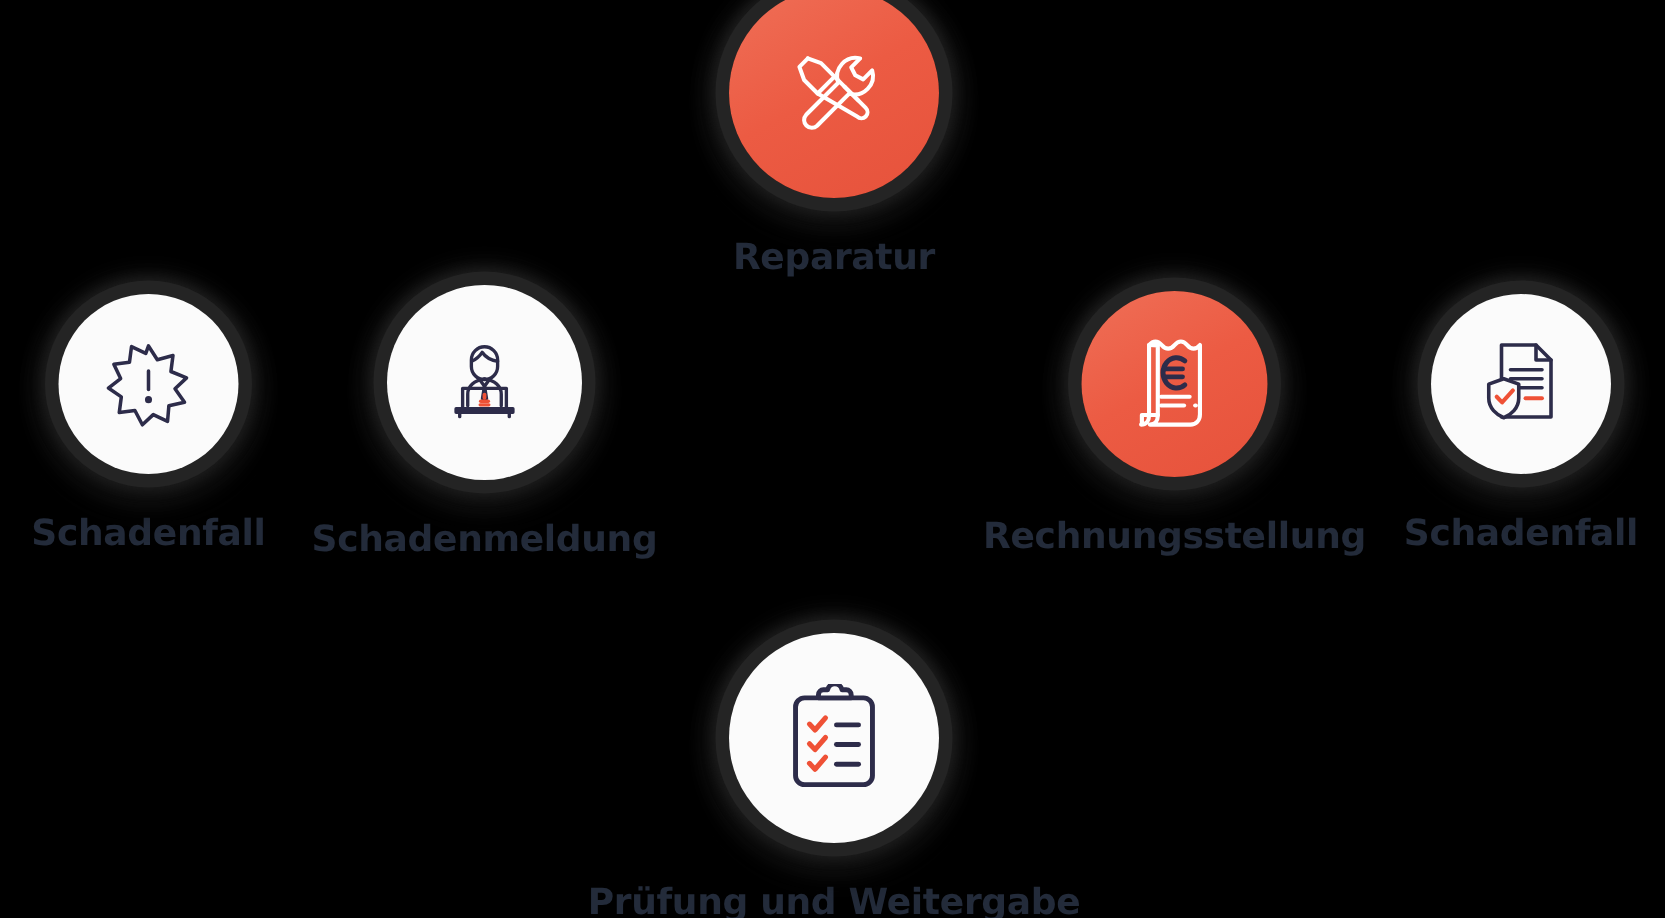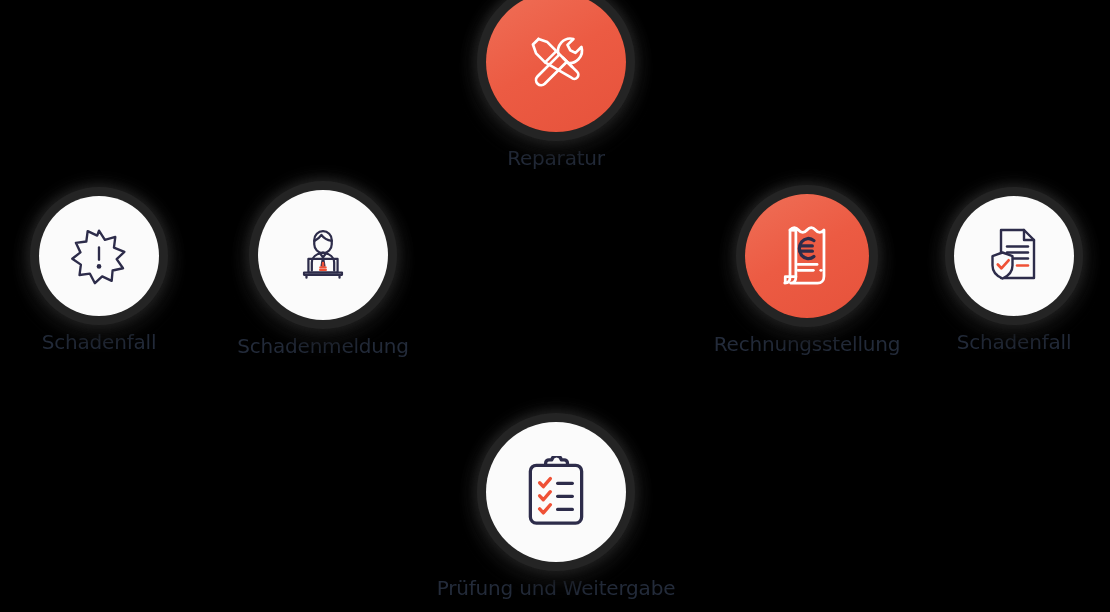--- a/index.html
+++ b/index.html
@@ -40,34 +40,34 @@
       0 6px 22px 14px rgba(20,20,20,0.9);
   }
   .disc.white {
     background: #fbfbfb;
   }
   .disc.orange {
     background: linear-gradient(150deg, #ef6f57 0%, #ec5b43 48%, #e6523b 100%);
   }
   .disc svg { display: block; }
   .node-label {
-    margin-top: 14px;
+    margin-top: 25px;
     color: #232b3a;
-    font-weight: normal;
-    font-size: 20px;
+    font-weight: bold;
+    font-size: 24px;
     letter-spacing: -0.2px;
     white-space: nowrap;
     text-align: center;
     text-shadow: 0 0 2px rgba(0,0,0,0.35);
   }
   
   #node-reparatur        { left: 406px; top: -8px;  width: 300px; }
   #node-schadenfall      { left:  -1px; top: 196px; width: 200px; }
   #node-schadenmeldung   { left: 203px; top: 190px; width: 240px; }
-  #node-rechnungsstellung{ left: 687px; top: 194px; width: 240px; }
+  #node-rechnungsstellung{ left: 663px; top: 194px; width: 240px; }
   #node-regulierung      { left: 914px; top: 196px; width: 200px; }
   #node-pruefung         { left: 406px; top: 422px; width: 300px; }
 </style>
 </head>
 <body>
 
 <div id="stage">
 
   <div class="node" id="node-reparatur">
     <div class="disc-wrap">

